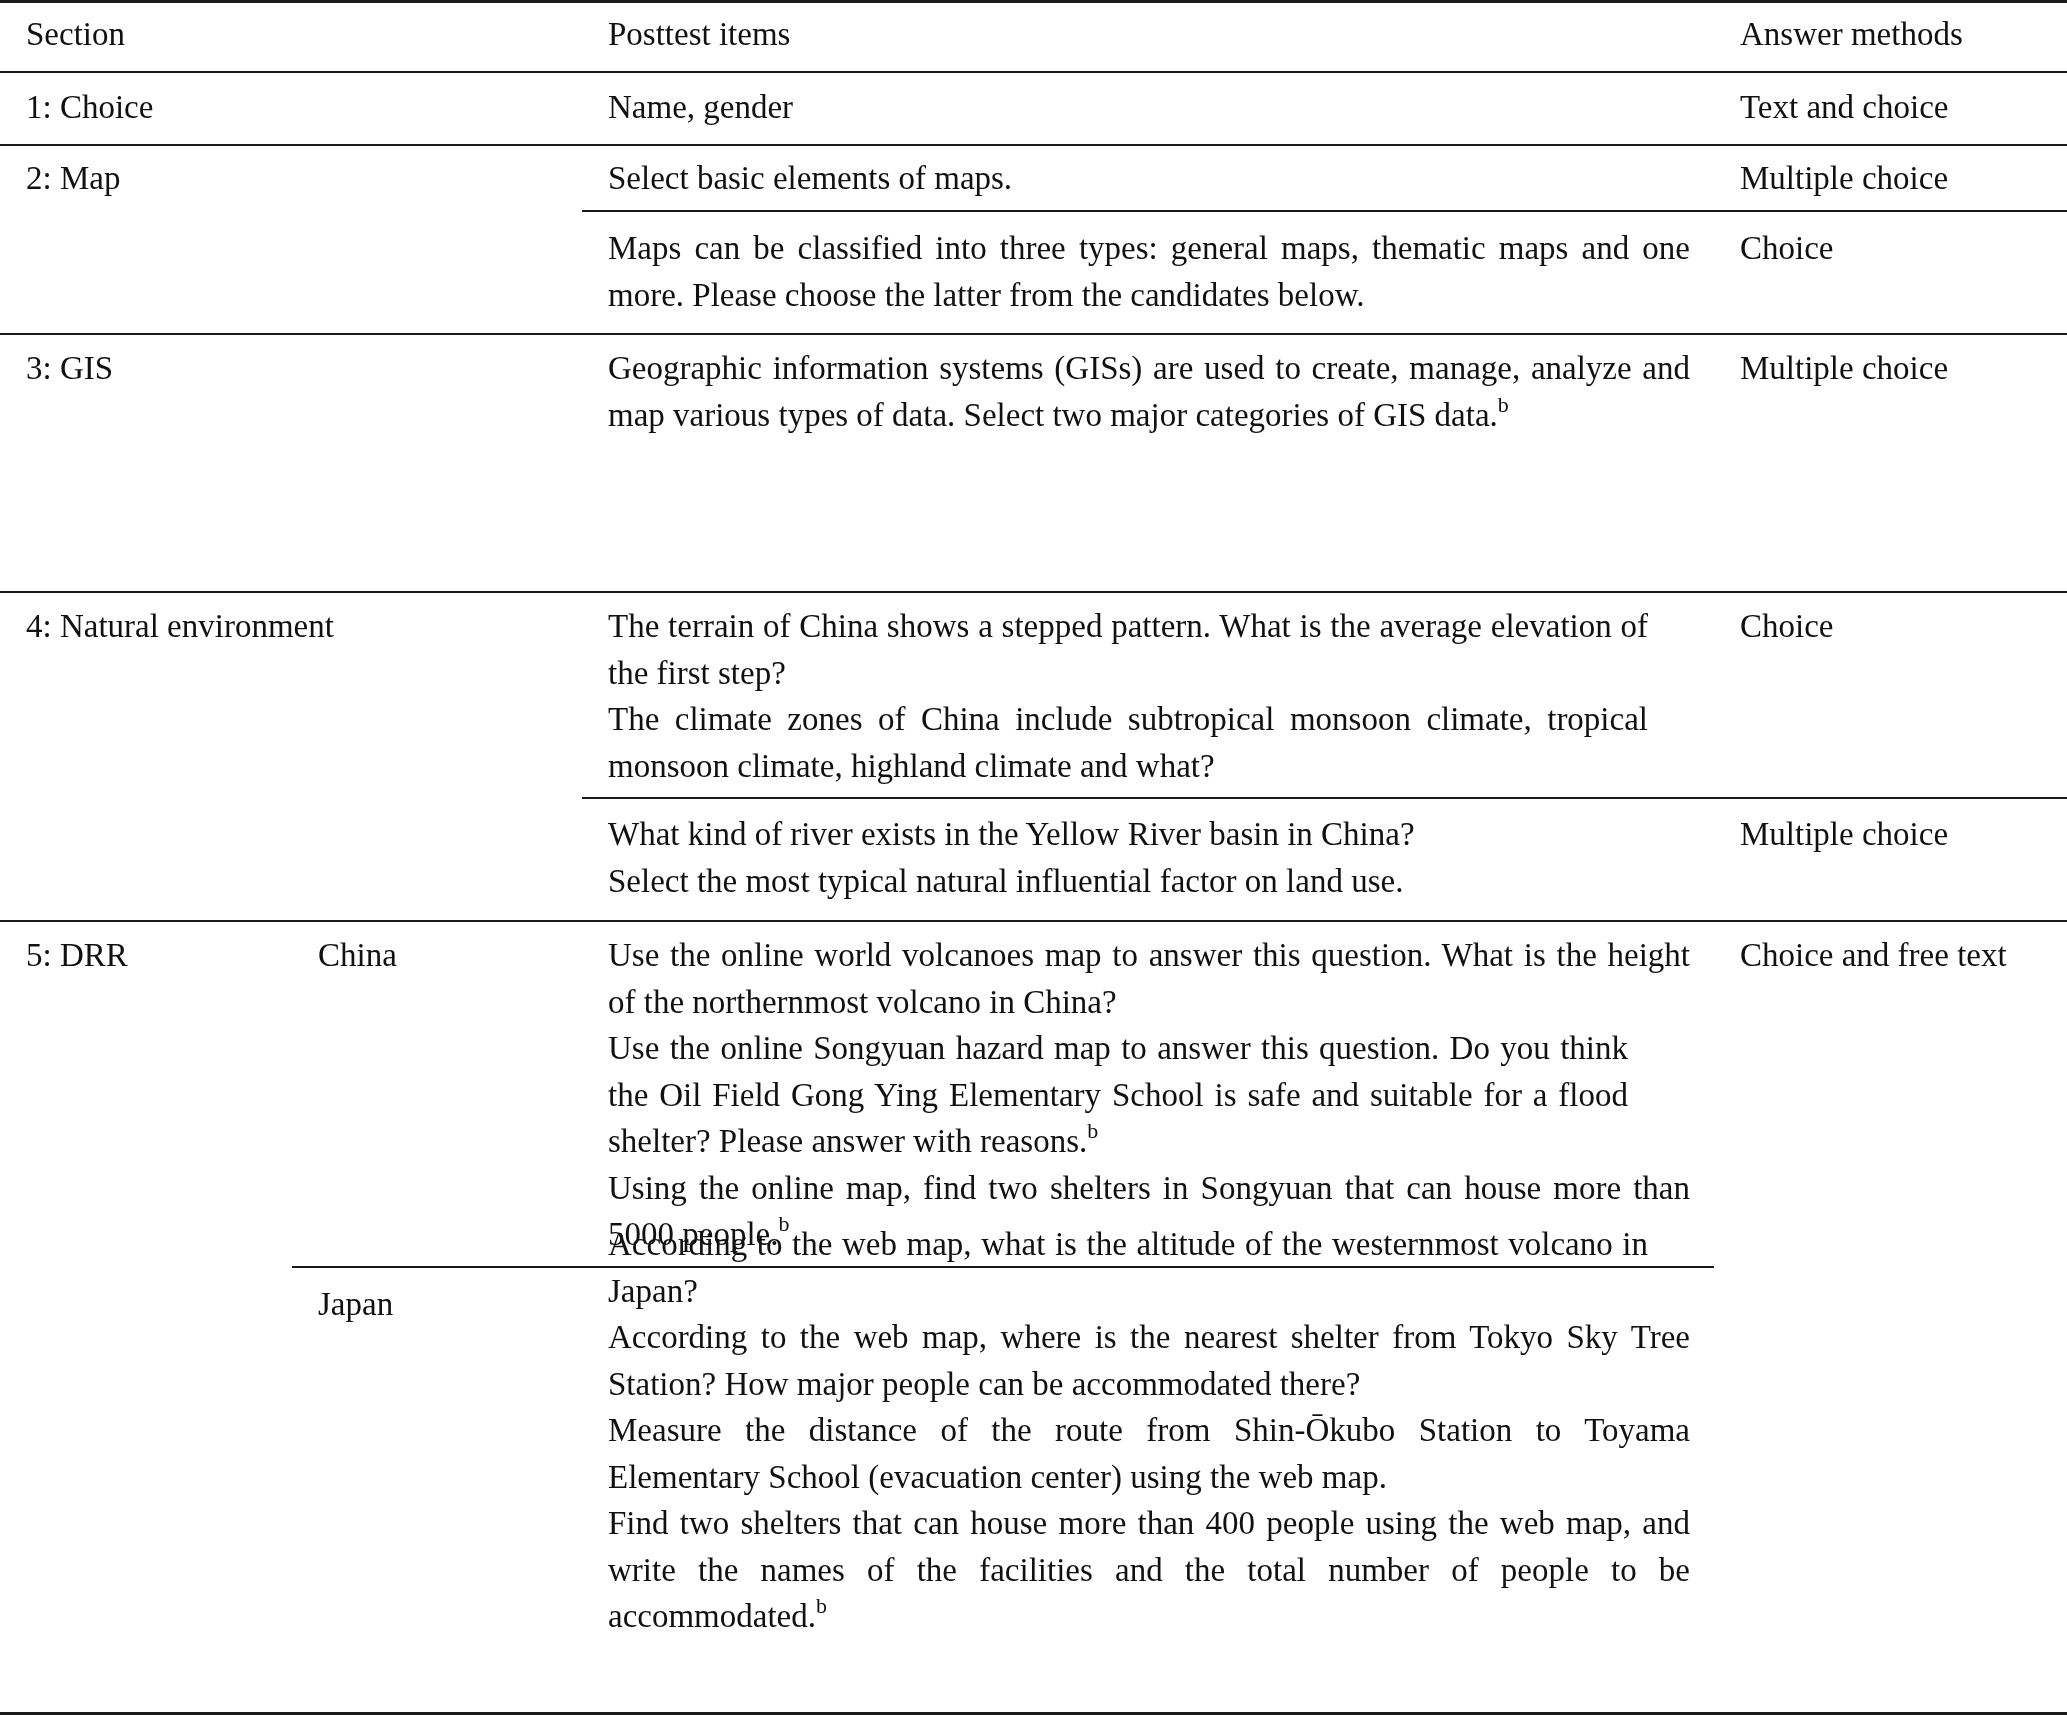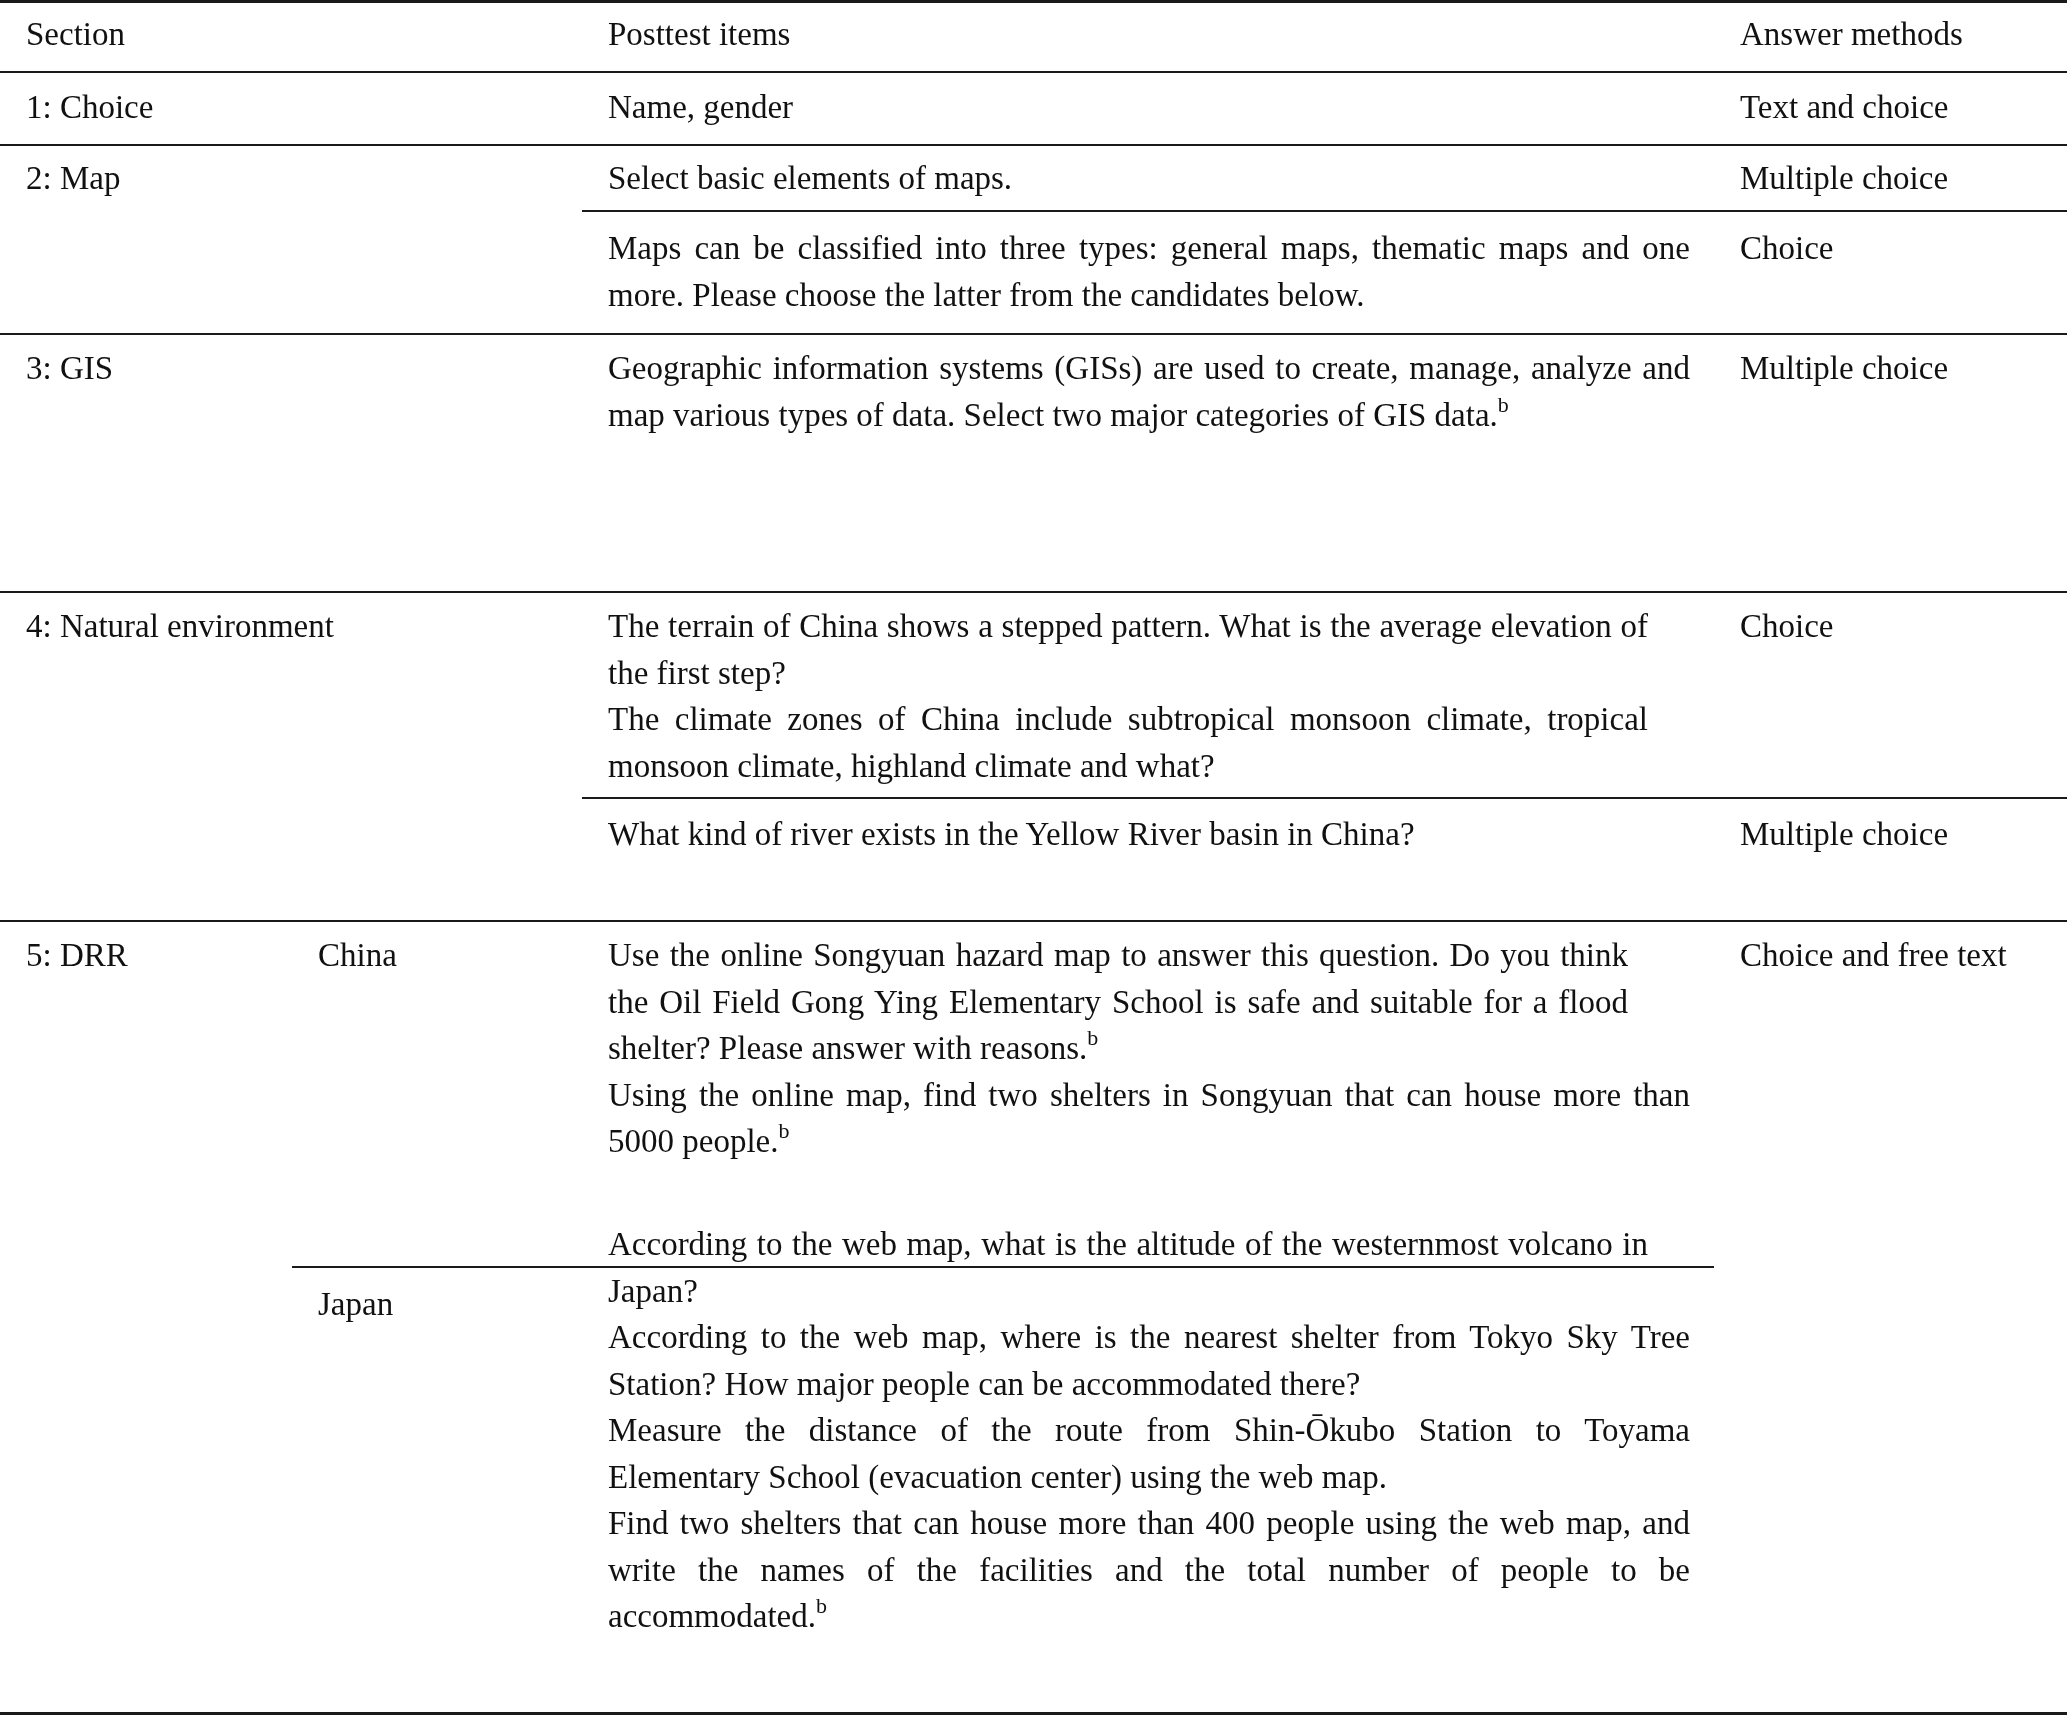--- a/index.html
+++ b/index.html
@@ -66,31 +66,33 @@
 
   <div>
     <div class="cell col-sec" style="top:603px;">4: Natural environment</div>
     <div class="text" style="top:603px;width:1040px;">
       <p>The terrain of China shows a stepped pattern. What is the average elevation of the first step?</p>
       <p>The climate zones of China include subtropical monsoon climate, tropical monsoon climate, highland climate and what?</p>
     </div>
     <div class="cell col-ans" style="top:603px;">Choice</div>
     <div class="text" style="top:811px;">
       <p>What kind of river exists in the Yellow River basin in China?</p>
+      <p>Select the most typical natural influential factor on land use.</p>
     </div>
     <div class="cell col-ans" style="top:811px;">Multiple choice</div>
   </div>
 
   <div>
     <div class="cell col-sec" style="top:932px;">5: DRR</div>
     <div class="cell col-ans" style="top:932px;">Choice and free text</div>
 
     <div>
       <div class="cell col-sub" style="top:932px;">China</div>
       <div class="text" style="top:932px;">
+        <p><span>Use the online world volcanoes map to answer this question. What is the height of the northernmost volcano in China?</span><sup></sup></p>
         <p style="width:1020px;"><span>Use the online Songyuan hazard map to answer this question. Do you think the Oil Field Gong Ying Elementary School is safe and suitable for a flood shelter? Please answer with reasons.</span><sup>b</sup></p>
         <p><span>Using the online map, find two shelters in Songyuan that can house more than 5000 people.</span><sup>b</sup></p>
       </div>
     </div>
 
     <div>
       <div class="cell col-sub" style="top:1281px;">Japan</div>
       <div class="text" style="top:1221px;">
         <p style="width:1040px;"><span>According to the web map, what is the altitude of the westernmost volcano in Japan?</span><sup></sup></p>
         <p><span>According to the web map, where is the nearest shelter from Tokyo Sky Tree Station? How major people can be accommodated there?</span><sup></sup></p>

